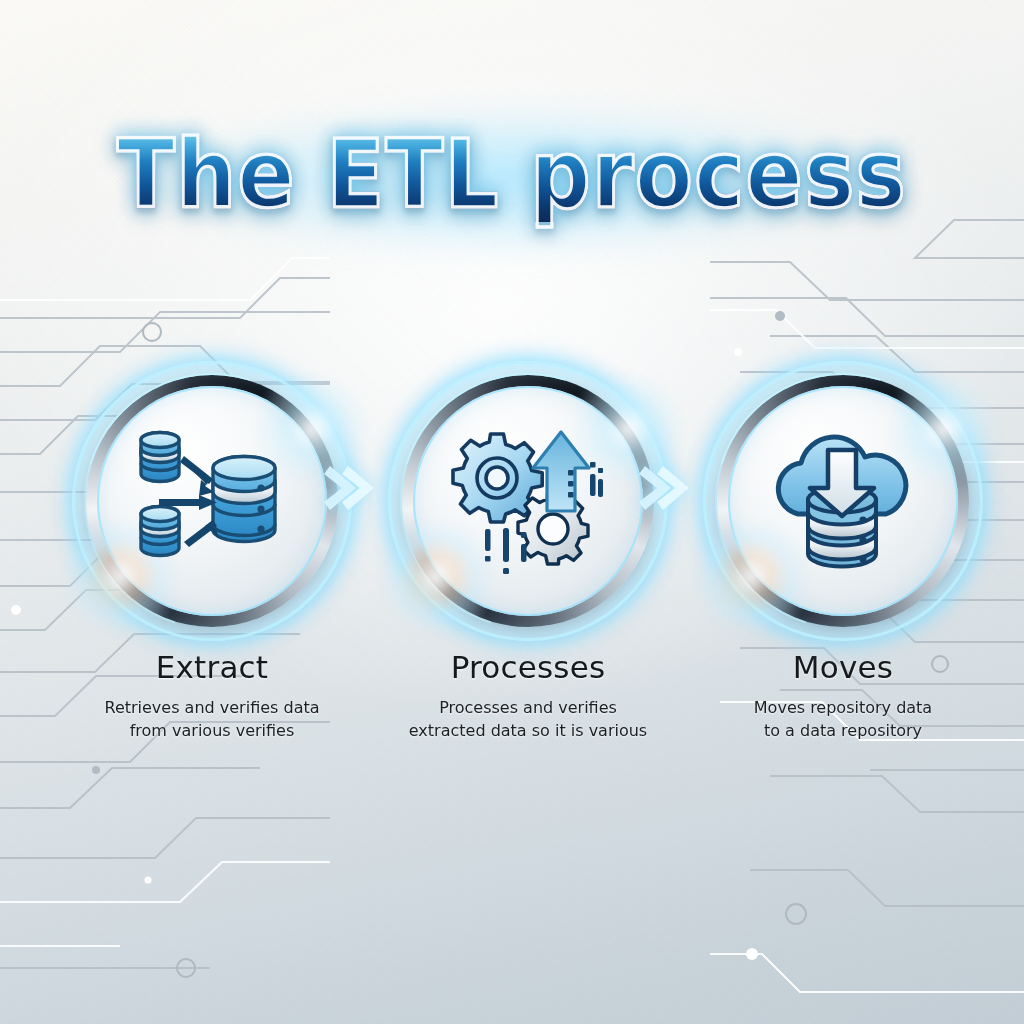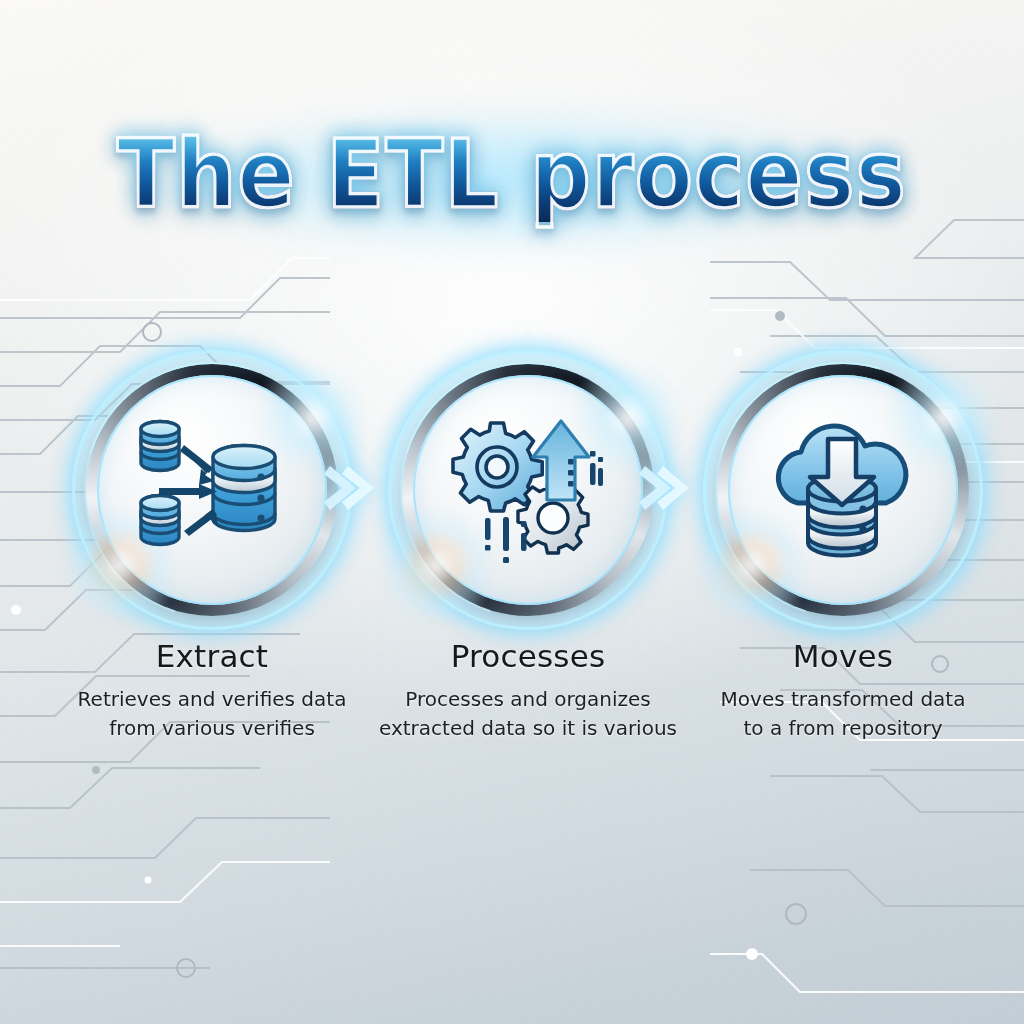--- a/index.html
+++ b/index.html
@@ -68,21 +68,21 @@
     -webkit-text-stroke:3px rgba(252,253,255,.95);
     paint-order:stroke fill;
     filter:drop-shadow(0 0 9px rgba(120,215,255,.85))
            drop-shadow(0 3px 3px rgba(20,50,80,.40));
   }
 
   
   #steps{
     position:absolute;left:0;top:352px;width:1024px;height:440px;
   }
-  .step{position:absolute;top:2px;width:320px;text-align:center;}
+  .step{position:absolute;top:13px;width:320px;text-align:center;}
   .step-0{left:52px;}
   .step-1{left:368px;}
   .step-2{left:683px;}
 
   .badge{
     position:relative;width:252px;height:252px;margin:10px auto 0;
   }
   .badge .halo{
     position:absolute;left:50%;top:50%;width:330px;height:330px;
     transform:translate(-50%,-50%);border-radius:50%;
@@ -136,21 +136,21 @@
   .step-title{
     margin-top:22px;
     font-family:"DejaVu Sans", sans-serif;
     font-size:31px;font-weight:400;color:#16191c;
     letter-spacing:.2px;
     text-shadow:0 1px 2px rgba(255,255,255,.85);
   }
   .step-desc{
     margin-top:11px;
     font-family:"DejaVu Sans", sans-serif;
-    font-size:20px;line-height:1.45;color:#1c2024;
+    font-size:16px;line-height:1.45;color:#1c2024;
     text-shadow:0 1px 2px rgba(255,255,255,.8);
   }
 
   
   .connector{
     position:absolute;top:462px;width:58px;height:52px;
   }
   .connector.c0{left:322px;}
   .connector.c1{left:637px;}
   .connector svg{width:100%;height:100%;display:block;
@@ -382,21 +382,21 @@
               <rect x="60" y="112" width="6" height="34" rx="2.5"></rect>
               <rect x="60" y="152" width="6" height="6" rx="1.5"></rect>
               <rect x="78" y="116" width="5.5" height="6" rx="1.5"></rect>
               <rect x="78" y="128" width="5.5" height="18" rx="2"></rect>
             </g>
           </svg>
         </div>
       </div>
       <div class="step-title">Processes</div>
       <div class="step-desc">
-        <div>Processes and organizes</div>
+        <div>Processes and verifies</div>
         <div>extracted data so it is various</div>
       </div>
     </div>
 
     <div class="step step-2">
       <div class="badge">
         <div class="halo"></div>
         <div class="rim"></div>
         <div class="rim-inner"></div>
         <div class="arc"></div>
@@ -439,22 +439,22 @@
               <circle cx="105" cy="124" r="3.6"></circle>
               <circle cx="105" cy="143" r="3.6"></circle>
             </g>
 
             <path d="M70 34 h28 v38 h18 L84 100 L52 72 h18 z" fill="url(#arrW)" stroke="#153f66" stroke-width="4.5" stroke-linejoin="round"></path>
           </svg>
         </div>
       </div>
       <div class="step-title">Moves</div>
       <div class="step-desc">
-        <div>Moves transformed data</div>
-        <div>to a from repository</div>
+        <div>Moves repository data</div>
+        <div>to a data repository</div>
       </div>
     </div>
   </div>
 
   <div class="connector c0">
     <svg viewBox="0 0 58 52">
       <path d="M8 4 L34 26 L8 48 L2 40 L20 26 L2 12 Z" fill="#d6f3ff" opacity=".95"></path>
       <path d="M26 4 L52 26 L26 48 L20 40 L38 26 L20 12 Z" fill="#e9fbff" opacity=".9"></path>
     </svg>
   </div>

